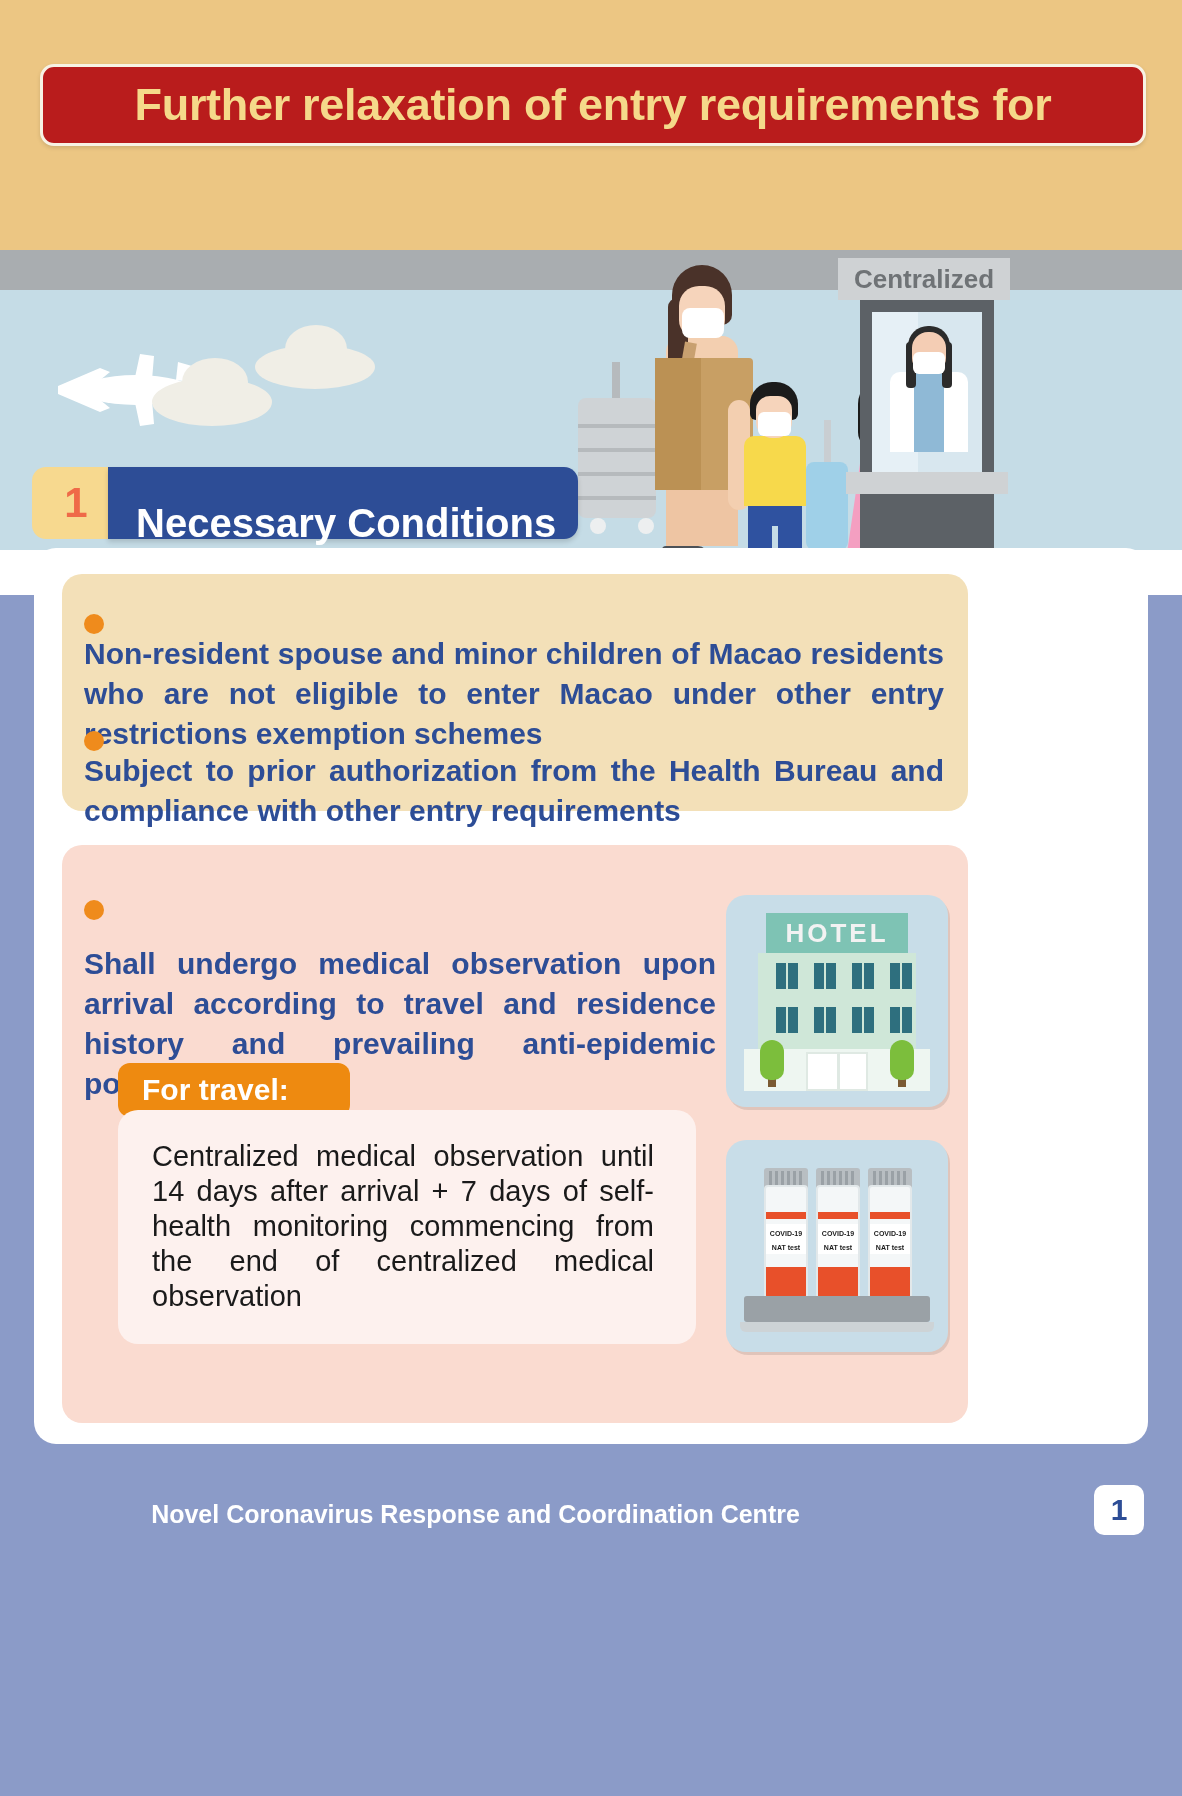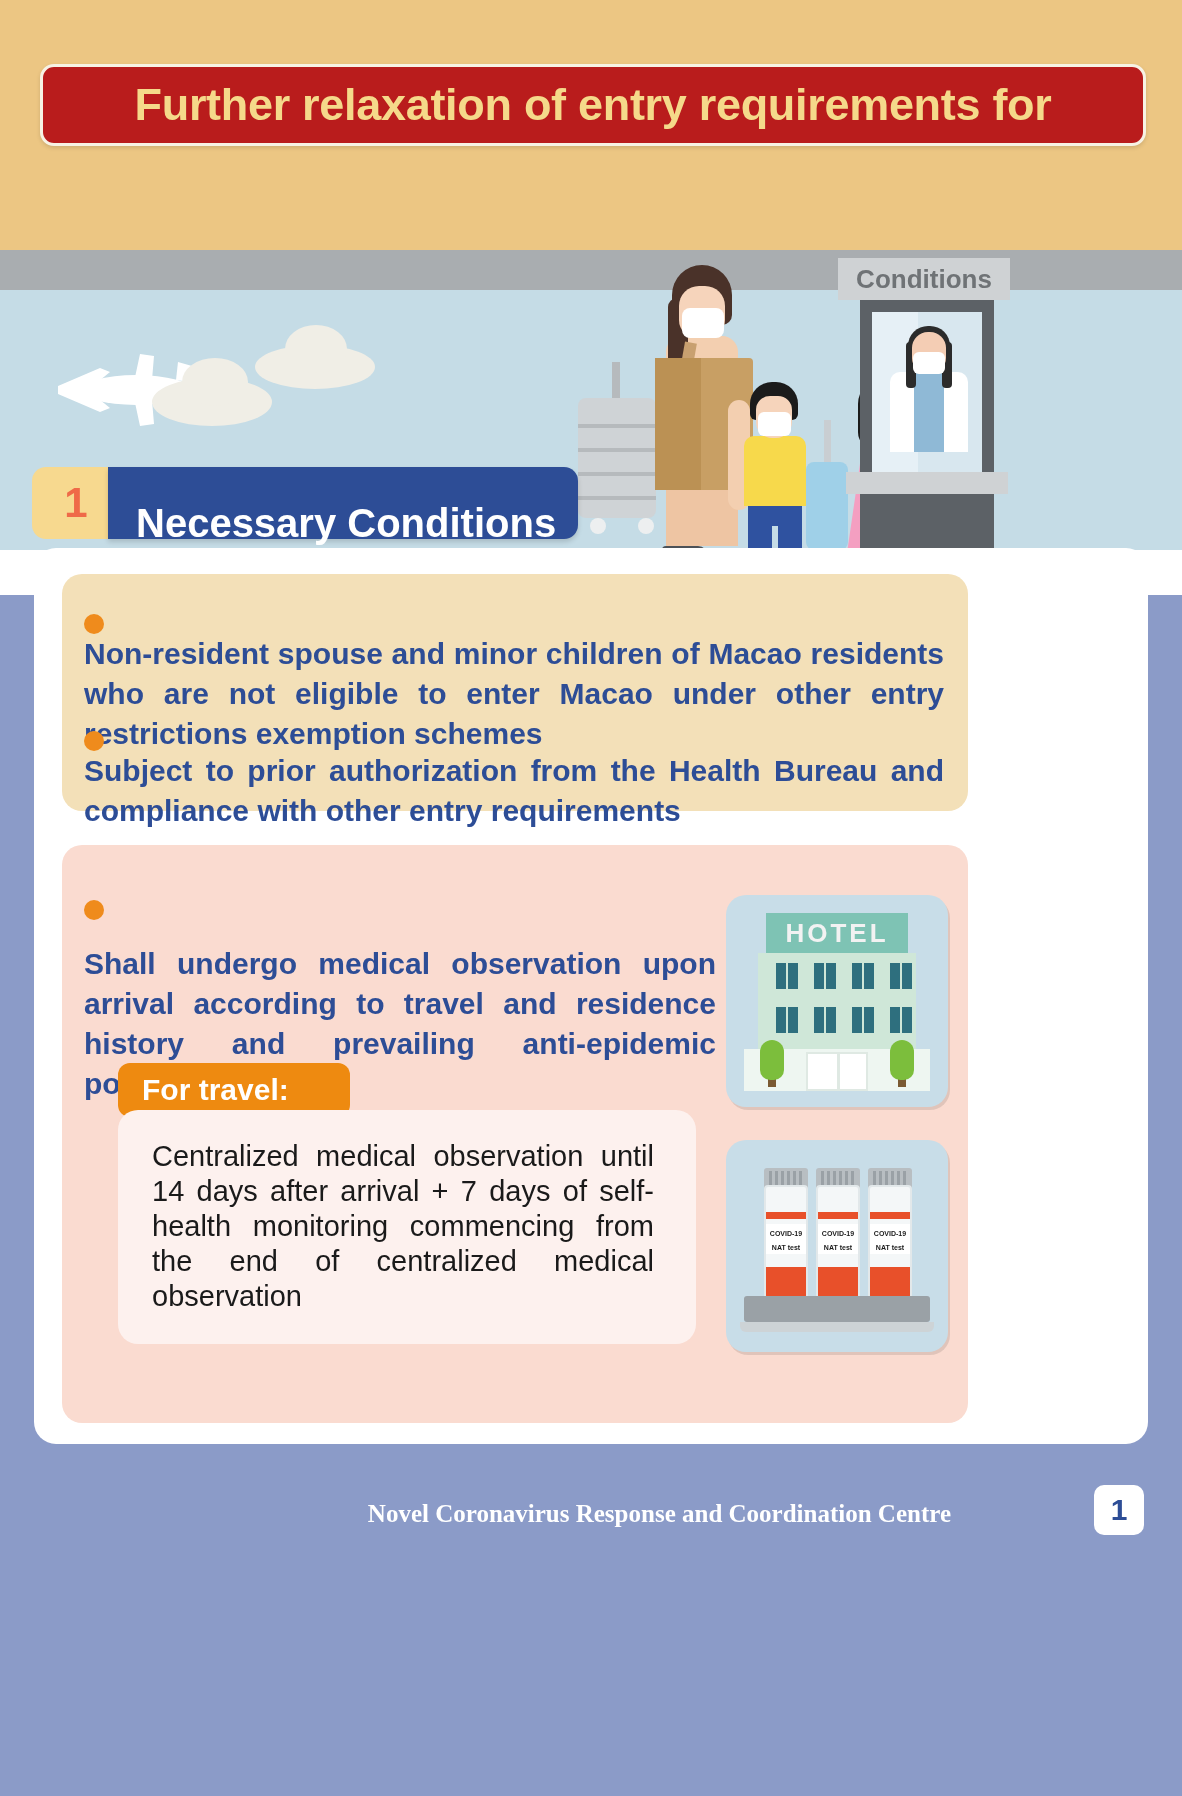--- a/index.html
+++ b/index.html
@@ -205,21 +205,21 @@
     background:repeating-linear-gradient(90deg,#9aa1a6 0 3px,#b8bec2 3px 6px);}
   .tube-liquid{position:absolute;width:40px;height:44px;background:#e8502a;border-radius:0 0 16px 16px;}
   .tube-band{position:absolute;width:40px;height:7px;background:#e8502a;}
   .tube-label{position:absolute;width:40px;height:30px;background:#fff;}
   .tube-label b{display:block;font-size:7px;color:#1a1a1a;text-align:center;line-height:9px;padding-top:5px;font-weight:bold;}
   .tube-rack{position:absolute;left:744px;top:1296px;width:186px;height:26px;background:#9aa1a6;border-radius:3px;}
   .tube-rackbase{position:absolute;left:740px;top:1322px;width:194px;height:10px;background:#cdd3d6;border-radius:0 0 6px 6px;}
 
   
   .footer{
-    position:absolute;left:0;top:1500px;width:951px;text-align:right;font-family:Liberation Serif, serif;
+    position:absolute;left:0;top:1500px;width:951px;text-align:center;
   }
   .footer span{color:#ffffff;font-size:25px;font-weight:bold;}
   .pagebadge{
     position:absolute;left:1094px;top:1485px;width:50px;height:50px;
     background:#fff;border-radius:10px;
     display:flex;align-items:center;justify-content:center;
     color:#2d4d96;font-size:30px;font-weight:bold;
   }
 </style>
 </head>
@@ -294,21 +294,21 @@
   <div class="booth-glass2"></div>
   <div class="officer-body"></div>
   <div class="officer-shirt"></div>
   <div class="officer-hair"></div>
   <div class="officer-hair-l"></div>
   <div class="officer-hair-r"></div>
   <div class="officer-head"></div>
   <div class="officer-mask"></div>
   <div class="booth-counter"></div>
   <div class="immi-sign">
-    <span>Conditions</span>
+    <span>Centralized</span>
   </div>
 </div>
 
 <div class="card"></div>
 
 <div class="sec-num">
   <span>1</span>
 </div>
 <div class="sec-bar">
   <span>Necessary Conditions</span>

